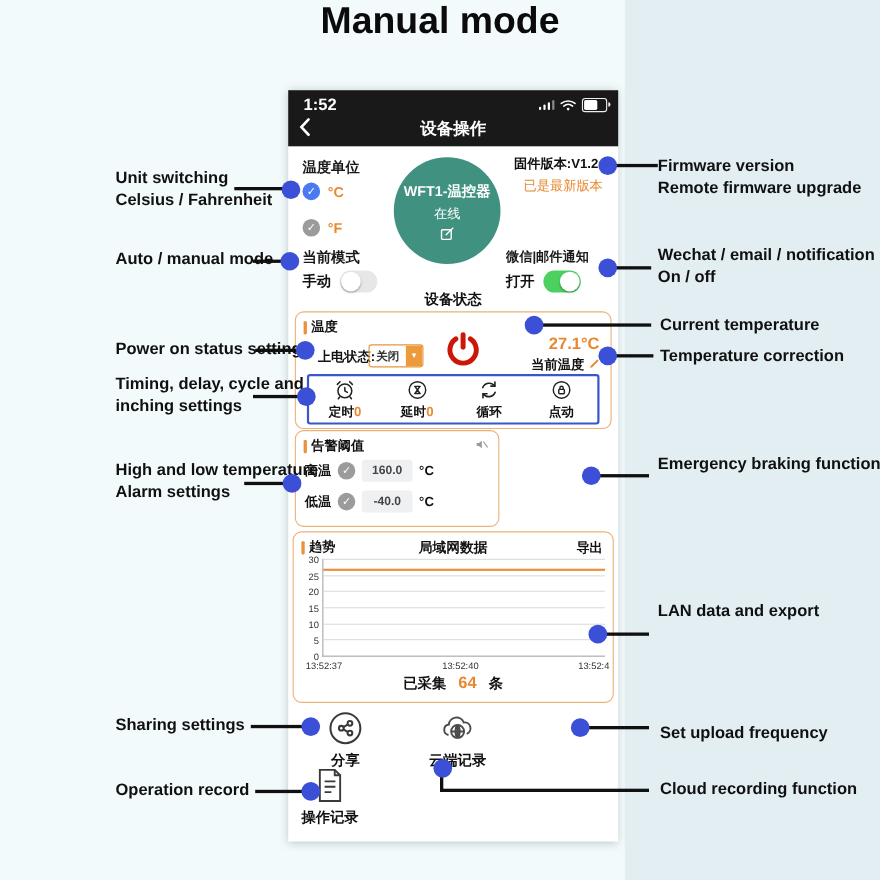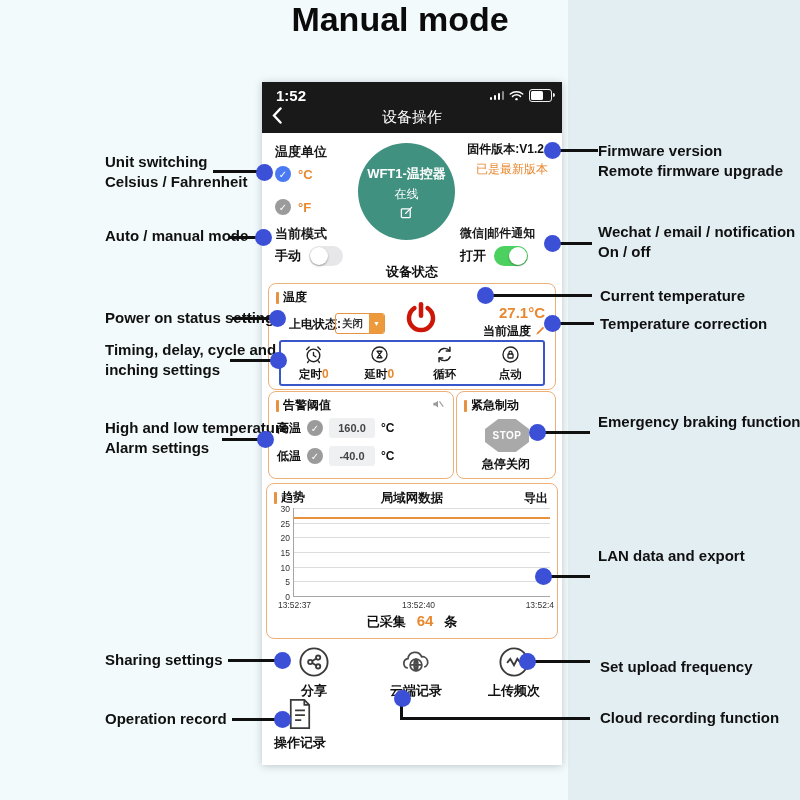--- a/index.html
+++ b/index.html
@@ -14,21 +14,21 @@
   .p-header{height:51px;background:#191919;color:#fff;}
   .statusbar{display:flex;justify-content:space-between;align-items:center;padding:5px 10px 0 14px;height:16px;}
   .sb-time{font-size:15px;font-weight:700;}
   .sb-icons{display:flex;gap:5px;align-items:center;}
   .sig{display:flex;align-items:flex-end;gap:1.5px;height:10px;}
   .sig i{display:block;width:2.5px;background:#fff;border-radius:1px;}
   .battery{position:relative;width:21px;height:11px;border:1px solid #efefef;border-radius:3px;}
   .battery b{position:absolute;left:1px;top:1px;bottom:1px;width:12px;background:#fff;border-radius:1.5px;}
   .battery i{position:absolute;right:-4px;top:3px;width:2px;height:4px;background:#efefef;border-radius:0 2px 2px 0;}
   .navbar{position:relative;height:28px;display:flex;align-items:center;justify-content:center;
-          font-size:15px;font-weight:400;}
+          font-size:15px;font-weight:700;}
   .back{position:absolute;left:10px;top:4px;cursor:pointer;}
   .p-body{position:relative;height:632px;font-size:12px;}
 
   .abs{position:absolute;}
   .bold{font-weight:700;}
   .orange{color:#e8882f;}
   .sec-title{font-size:13px;font-weight:700;color:#1a1a1a;}
 
   .check{display:inline-flex;width:16px;height:16px;border-radius:50%;align-items:center;justify-content:center;
          color:#fff;font-size:10px;font-weight:700;margin-right:7px;flex:0 0 16px;}
@@ -254,28 +254,20 @@
           <span>°C</span>
         </div>
         <div class="alarm-row" style="top:54px">
           <span>低温</span>
           <span class="check gray" style="margin-right:0">✓</span>
           <span class="num-input">-40.0</span>
           <span>°C</span>
         </div>
       </div>
 
-      <div class="obox" style="left:194px;top:258px;width:98px;height:86px">
-        <div class="box-title">
-            <span class="tbar"></span>
-            <span>紧急制动</span>
-          </div>
-        <div class="stop">STOP</div>
-        <div class="abs bold" style="left:0;right:0;top:64px;text-align:center">急停关闭</div>
-      </div>
 
       <div class="obox" style="left:4px;top:350px;width:290px;height:154px">
         <div class="box-title">
             <span class="tbar"></span>
             <span>趋势</span>
           </div>
         <div class="abs bold" style="left:0;right:0;top:6px;text-align:center;font-size:12.5px">局域网数据</div>
         <div class="abs bold" style="right:9px;top:6px">导出</div>
 
         <div class="plot">
@@ -316,27 +308,20 @@
         <span class="lbl">分享</span>
       </div>
       <div class="action" style="left:116px;top:513px;width:76px">
         <svg width="34" height="32" viewBox="0 0 24 24" fill="none" stroke="#4a4a4a" stroke-width="1.3">
             <path d="M5.8 16.6a3.6 3.6 0 0 1 .2-7.1 5.3 5.3 0 0 1 10.2-1.4 4 4 0 0 1 2 7.7"></path>
             <circle cx="12" cy="14.2" r="4.4"></circle>
             <path d="M7.6 14.2h8.8M12 9.8v8.8M12 9.8c-1.9 1.3-1.9 7.5 0 8.8M12 9.8c1.9 1.3 1.9 7.5 0 8.8"></path>
           </svg>
         <span class="lbl">云端记录</span>
       </div>
-      <div class="action" style="left:214px;top:513px;width:76px">
-        <svg width="32" height="32" viewBox="0 0 24 24" fill="none" stroke="#3a3a3a" stroke-width="1.4">
-            <circle cx="12" cy="12" r="10.2"></circle>
-            <path d="M6.8 12.6 9.2 9.6l2.8 4.8 2.5-4.8 2.7 3.4"></path>
-          </svg>
-        <span class="lbl">上传频次</span>
-      </div>
       <div class="action" style="left:8px;top:565px;width:60px">
         <svg width="28" height="32" viewBox="0 0 22 26" fill="none" stroke="#3a3a3a" stroke-width="1.4">
             <path d="M3.5 1.5h11l4 4v19h-15z"></path>
             <path d="M14.5 1.5v4h4"></path>
             <path d="M7 10h8M7 14h8M7 18h5"></path>
           </svg>
         <span class="lbl">操作记录</span>
       </div>
     </div>
   </div>

